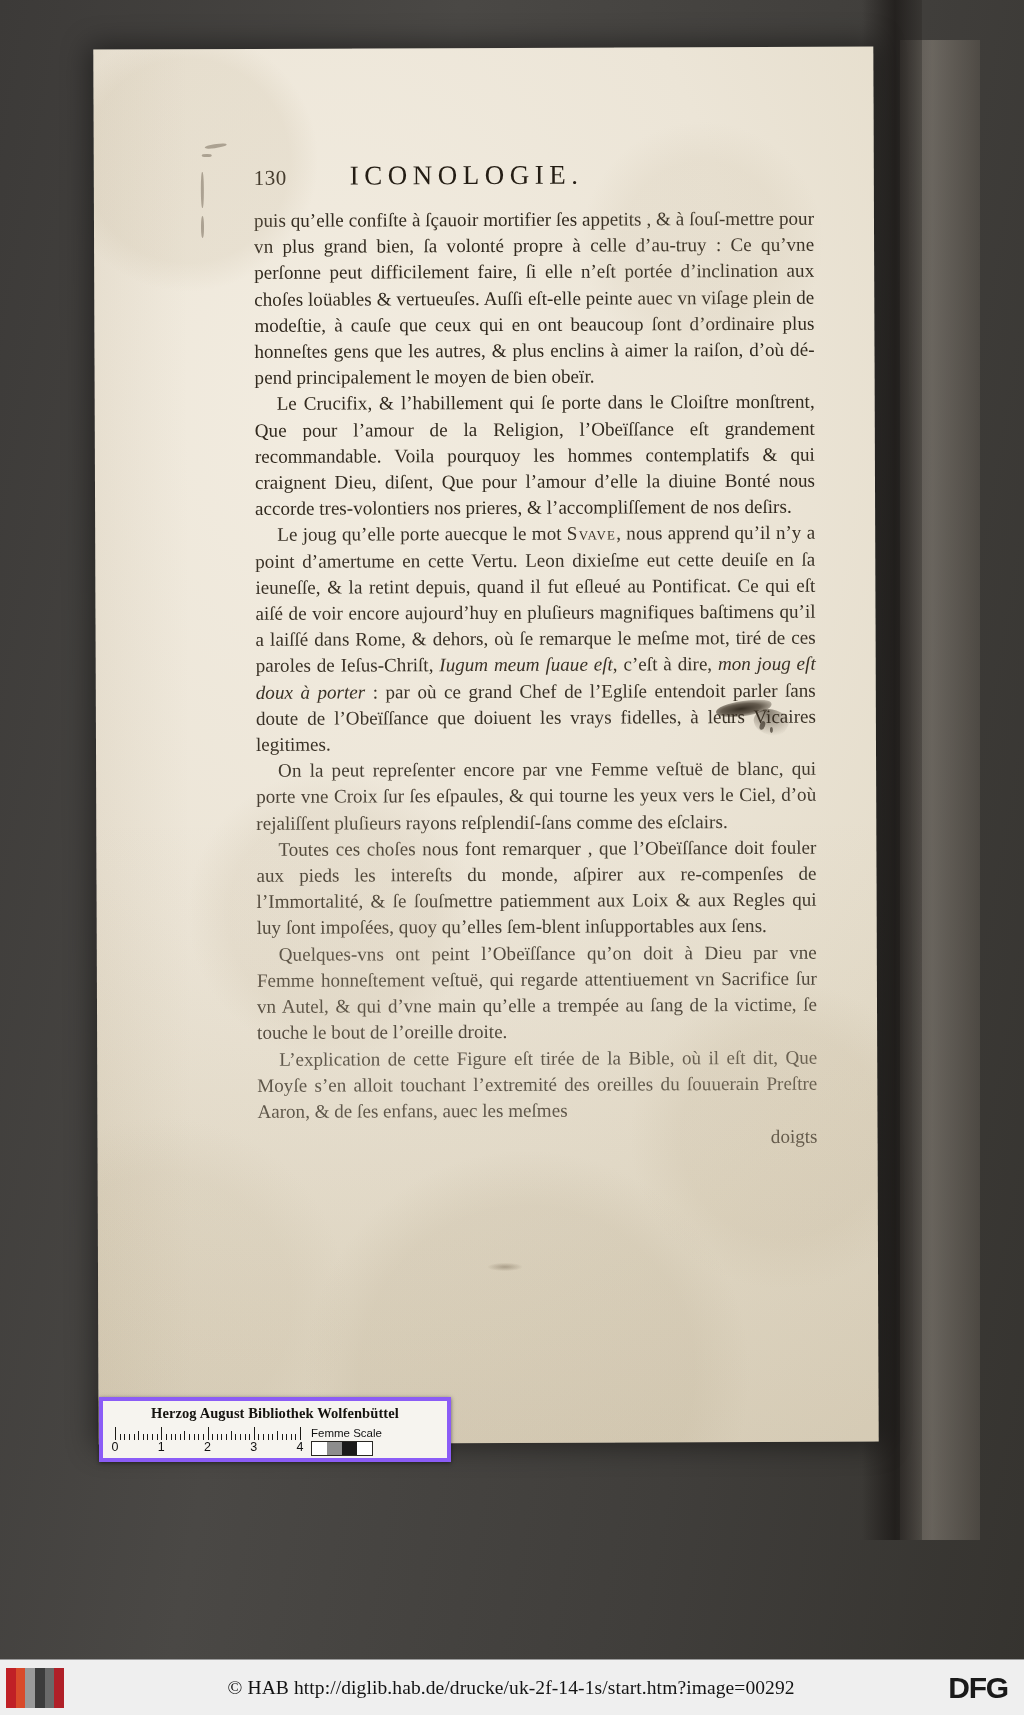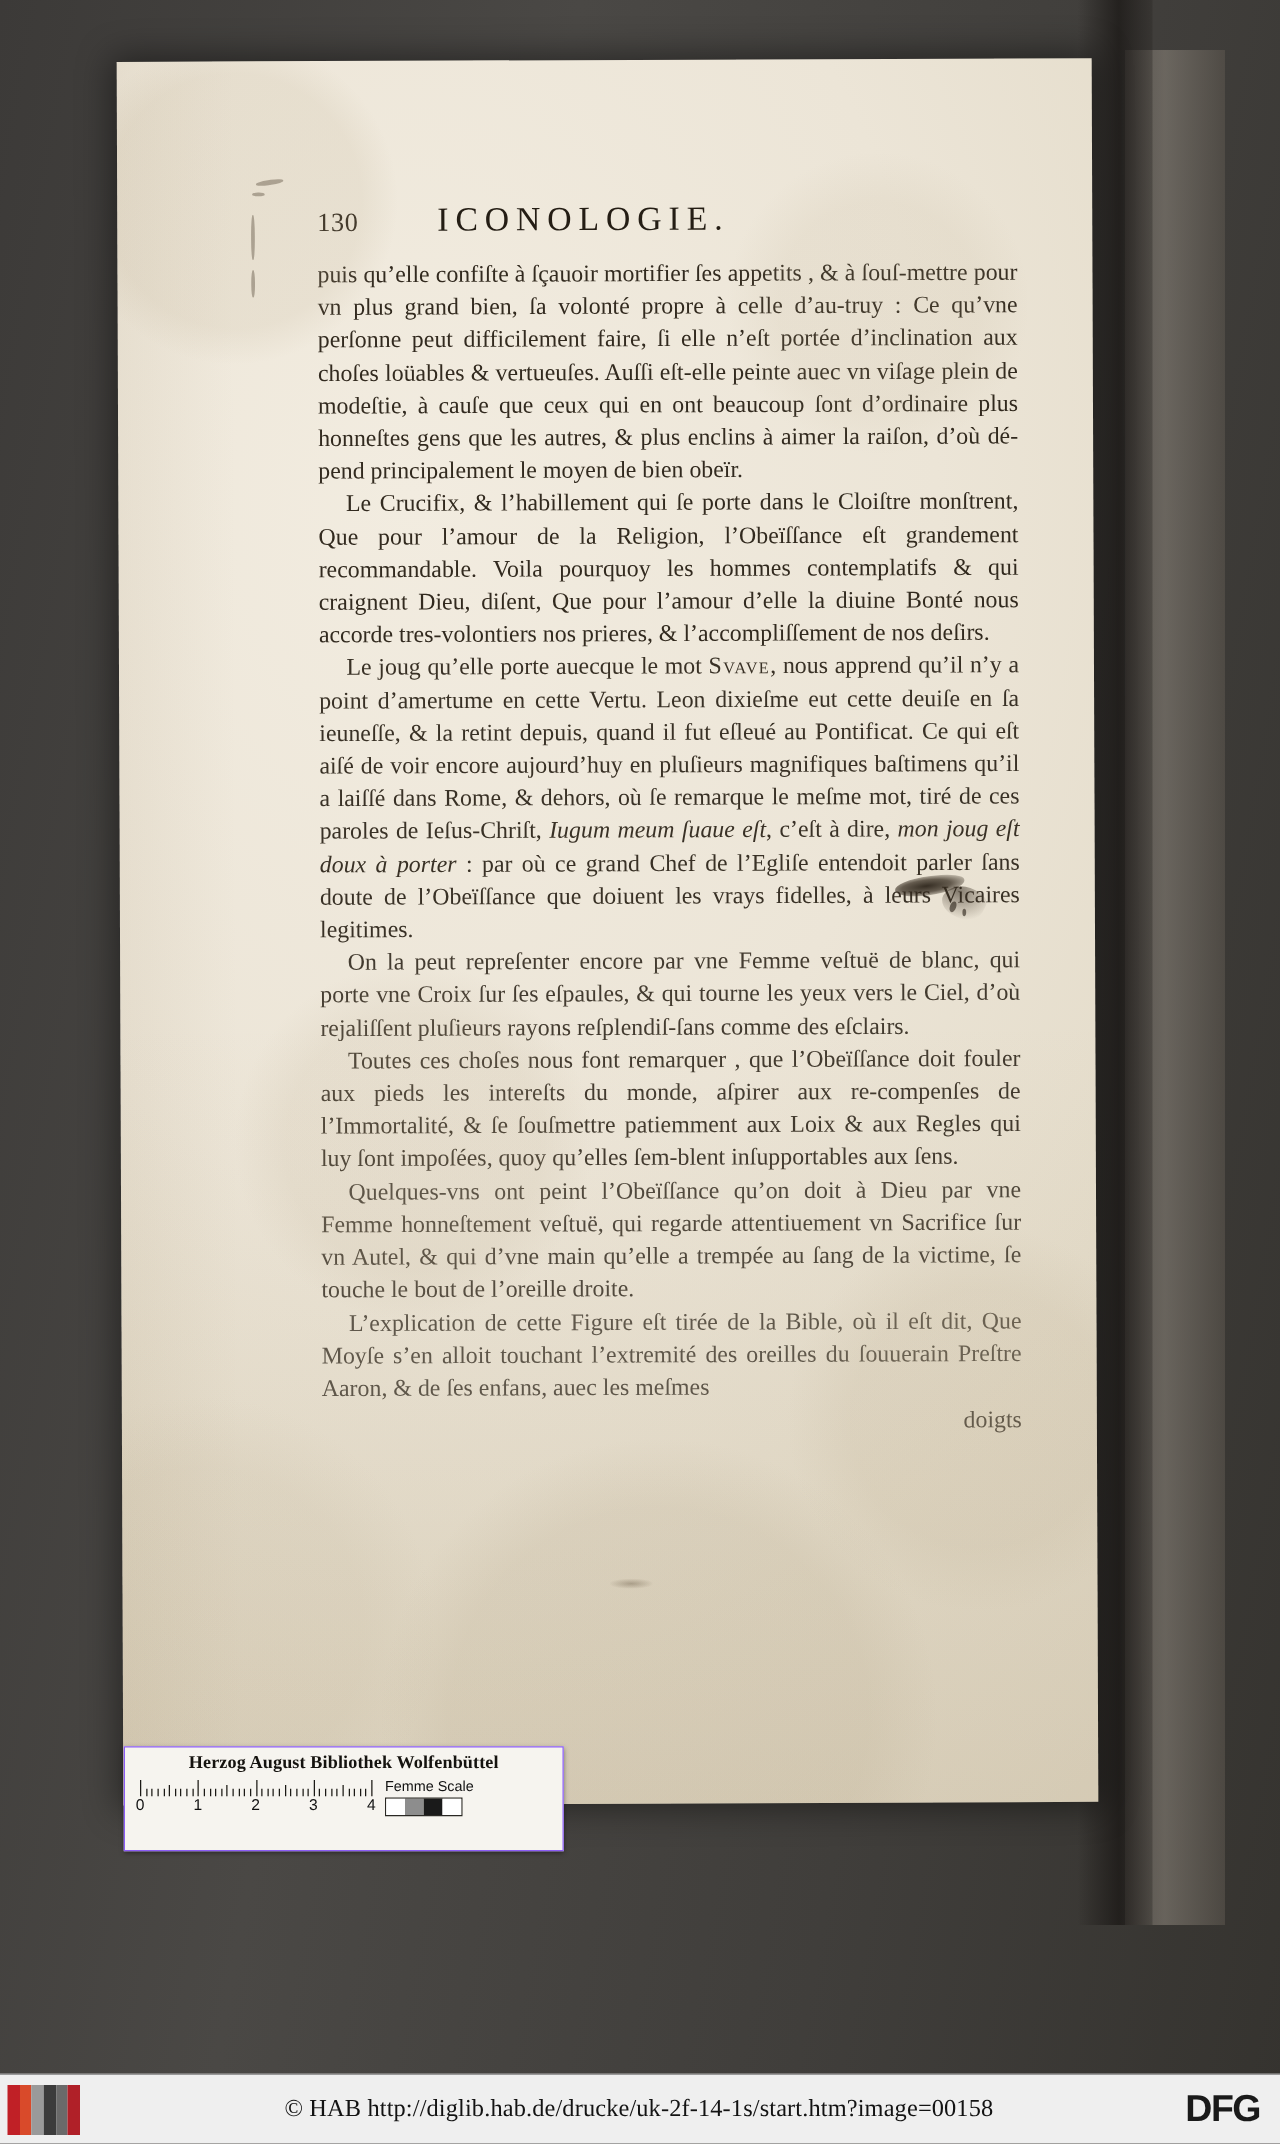--- a/index.html
+++ b/index.html
@@ -183,23 +183,23 @@
     background: radial-gradient(ellipse, rgba(90,75,55,0.4), transparent 75%);
     pointer-events: none;
   }
 
   
   #reference-card {
     position: absolute;
     left: 99px;
     top: 1397px;
     width: 352px;
-    height: 84px;
+    height: 65px;
     background: #f6f4ef;
-    border: 1px solid #8b5cf6;
+    border: 4px solid #8b5cf6;
     box-shadow: 0 1px 4px rgba(0,0,0,0.5);
   }
   #library-name {
     text-align: center;
     font-family: "Liberation Serif", serif;
     font-weight: bold;
     font-size: 14.5px;
     color: #15130f;
     padding-top: 4px;
     letter-spacing: 0.1px;
@@ -407,15 +407,15 @@
 
 <div id="footer-bar">
   <div id="color-strip">
       <i style="background: rgb(192, 32, 38);"></i>
       <i style="background: rgb(217, 74, 42);"></i>
       <i style="background: rgb(154, 154, 154);"></i>
       <i style="background: rgb(60, 60, 60);"></i>
       <i style="background: rgb(106, 106, 106);"></i>
       <i style="background: rgb(176, 32, 40);"></i>
     </div>
-  <div id="footer-credit">© HAB http://diglib.hab.de/drucke/uk-2f-14-1s/start.htm?image=00158</div>
+  <div id="footer-credit">© HAB http://diglib.hab.de/drucke/uk-2f-14-1s/start.htm?image=00292</div>
   <div id="dfg-logo">DFG</div>
 </div>
 
 </body></html>

